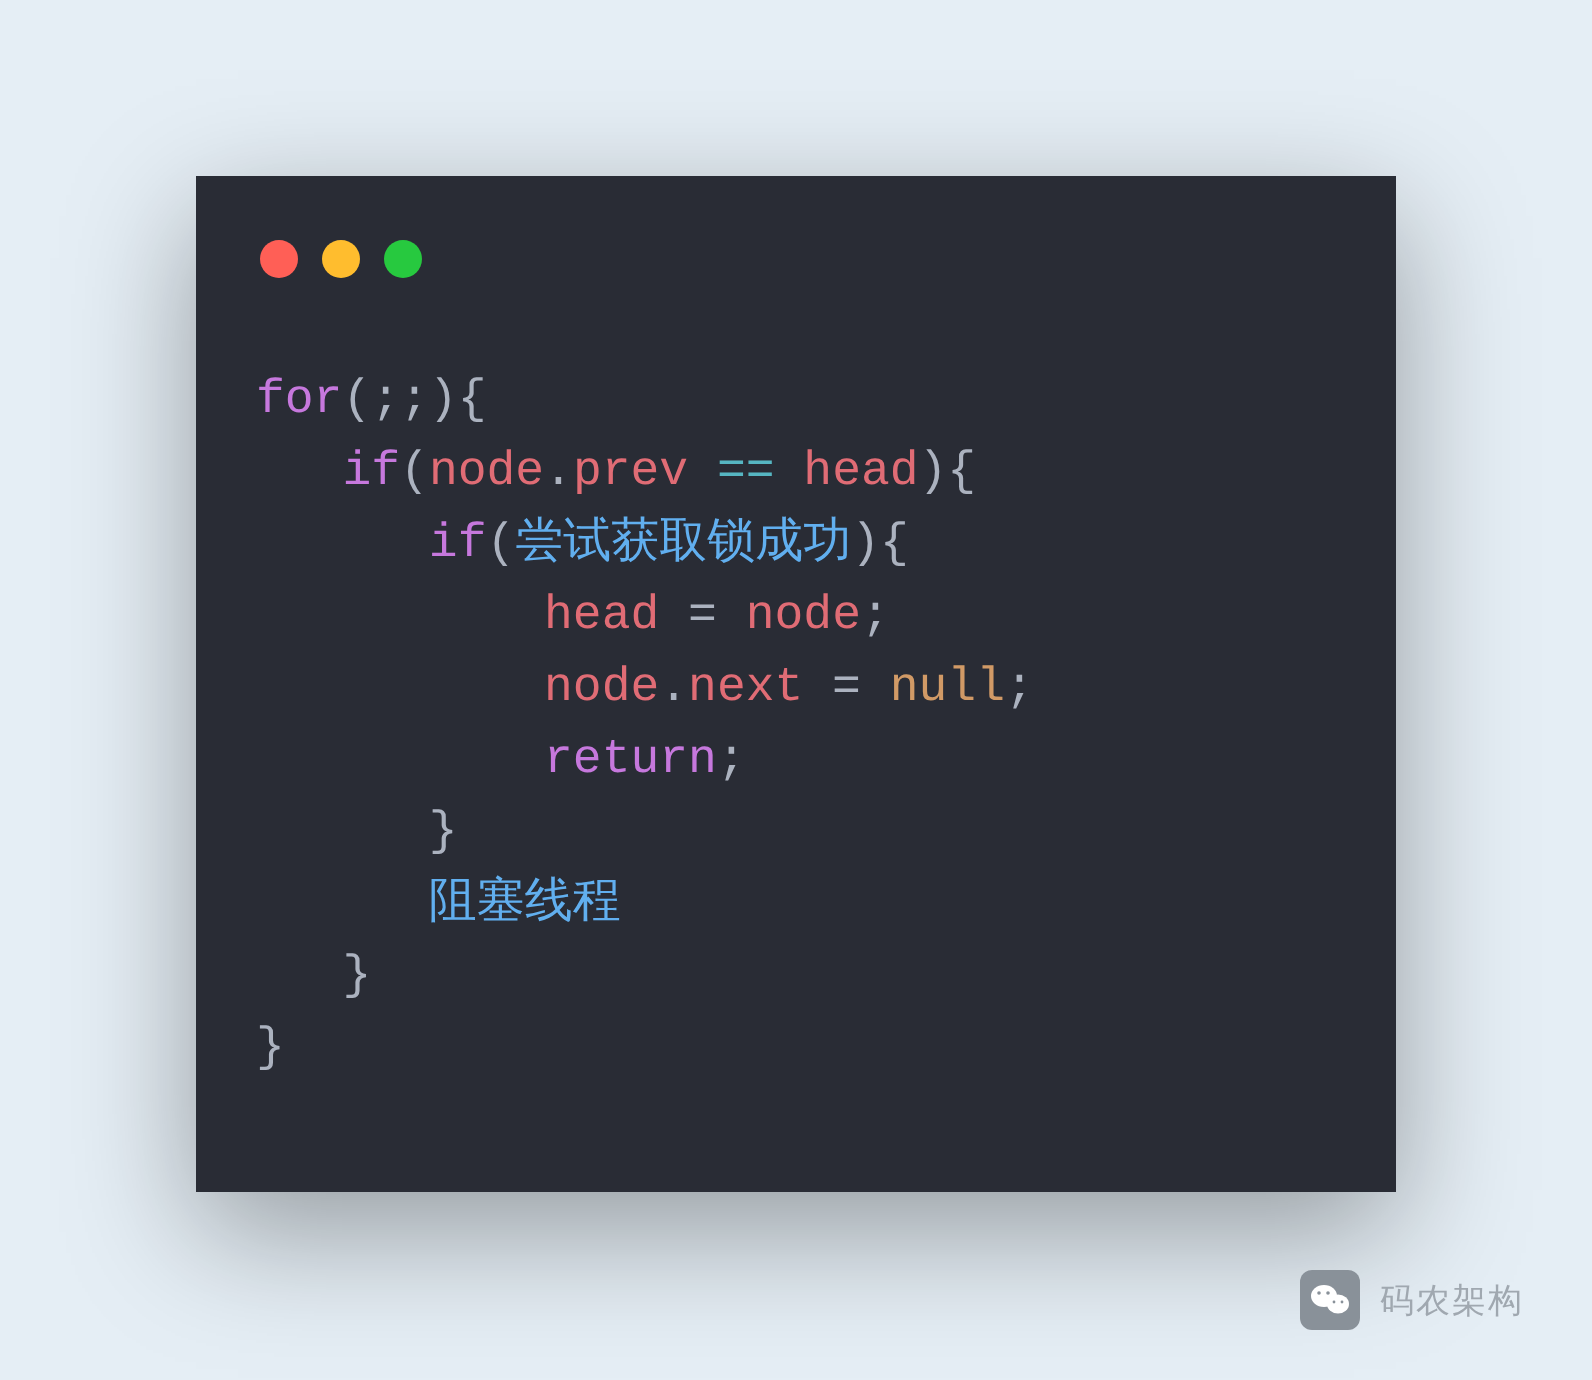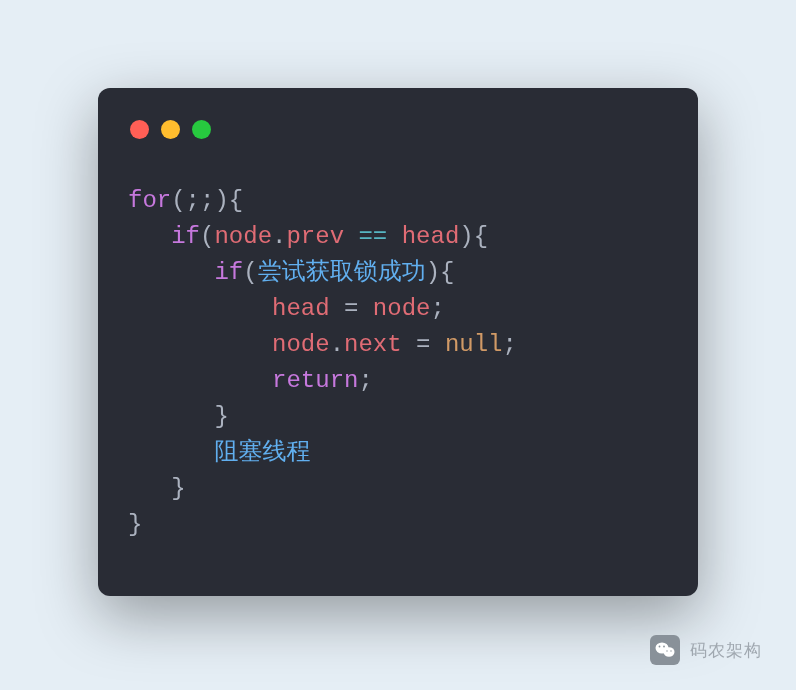--- a/index.html
+++ b/index.html
@@ -14,21 +14,21 @@
       position: relative;
       font-family: "SF Mono", Monaco, Menlo, Consolas, "Courier New", monospace;
     }
     .code-window {
       position: absolute;
       left: 98px;
       top: 88px;
       width: 600px;
       height: 508px;
       background: #292c35;
-      border-radius: 12px;
+      border-radius: 0;
       box-shadow: 0 20px 60px rgba(0,0,0,0.35);
       padding: 32px 30px 30px 30px;
     }
     .traffic-lights {
       display: flex;
       gap: 12px;
       margin-bottom: 44px;
       padding-left: 2px;
     }
     .dot {

